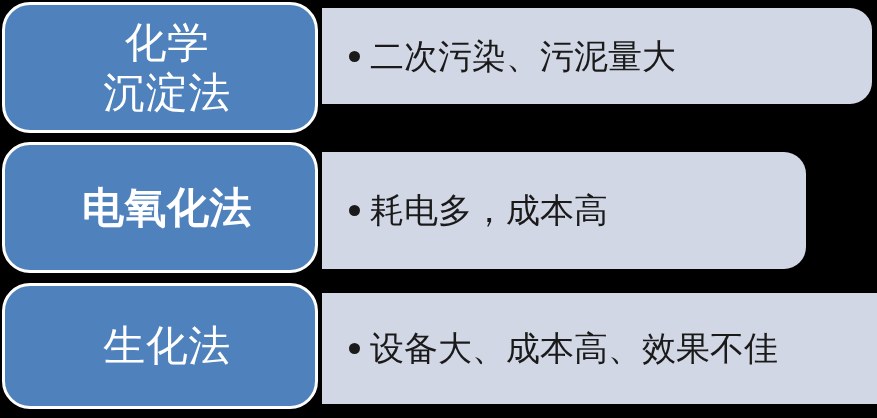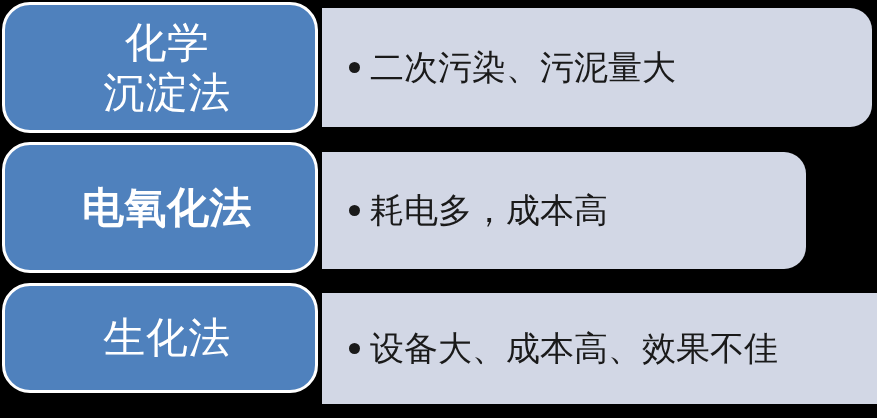--- a/index.html
+++ b/index.html
@@ -72,24 +72,24 @@
   }
   .bullet-text {
     color: #1a1a1a;
     font-size: 34px;
     line-height: 45px;
     font-family: "Liberation Serif", "DejaVu Serif", serif;
   }
 
   
   .r1 .label-box      { top: 2px;   height: 131px; width: 316px; }
-  .r1 .content-panel  { top: 8px;   height: 119px; left: 322px; width: 550px; }
+  .r1 .content-panel  { top: 8px;   height: 96px; left: 322px; width: 550px; }
   .r2 .label-box      { top: 142px; height: 131px; width: 316px; font-weight: bold; }
   .r2 .content-panel  { top: 152px; height: 117px; left: 322px; width: 484px; }
-  .r3 .label-box      { top: 283px; height: 110px; width: 316px; }
+  .r3 .label-box      { top: 283px; height: 126px; width: 316px; }
   .r3 .content-panel  { top: 293px; height: 111px; left: 322px; width: 640px; }
 </style>
 </head>
 <body>
 
 <div id="stage">
 
   <div class="row r1">
     <div class="label-box">
       <span class="label-text">化学

